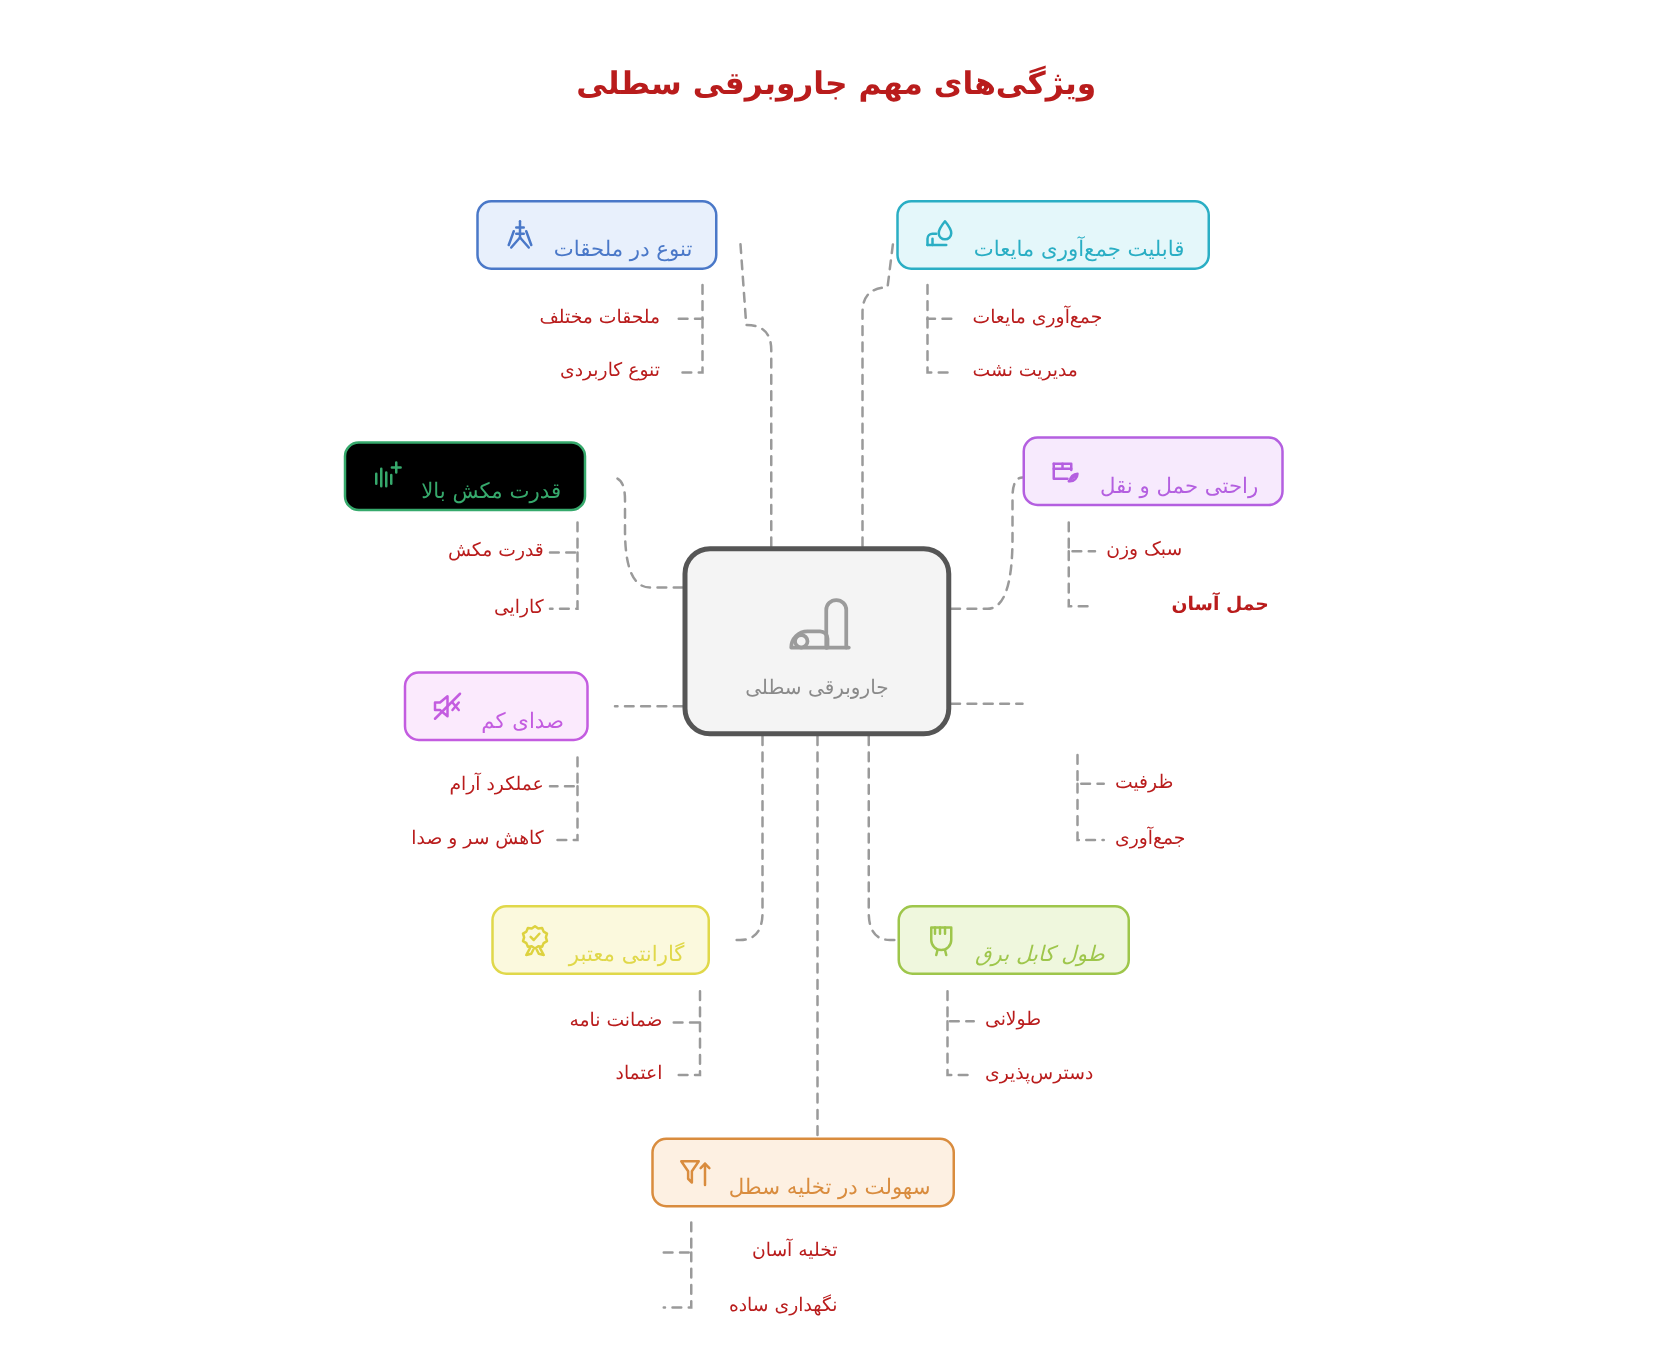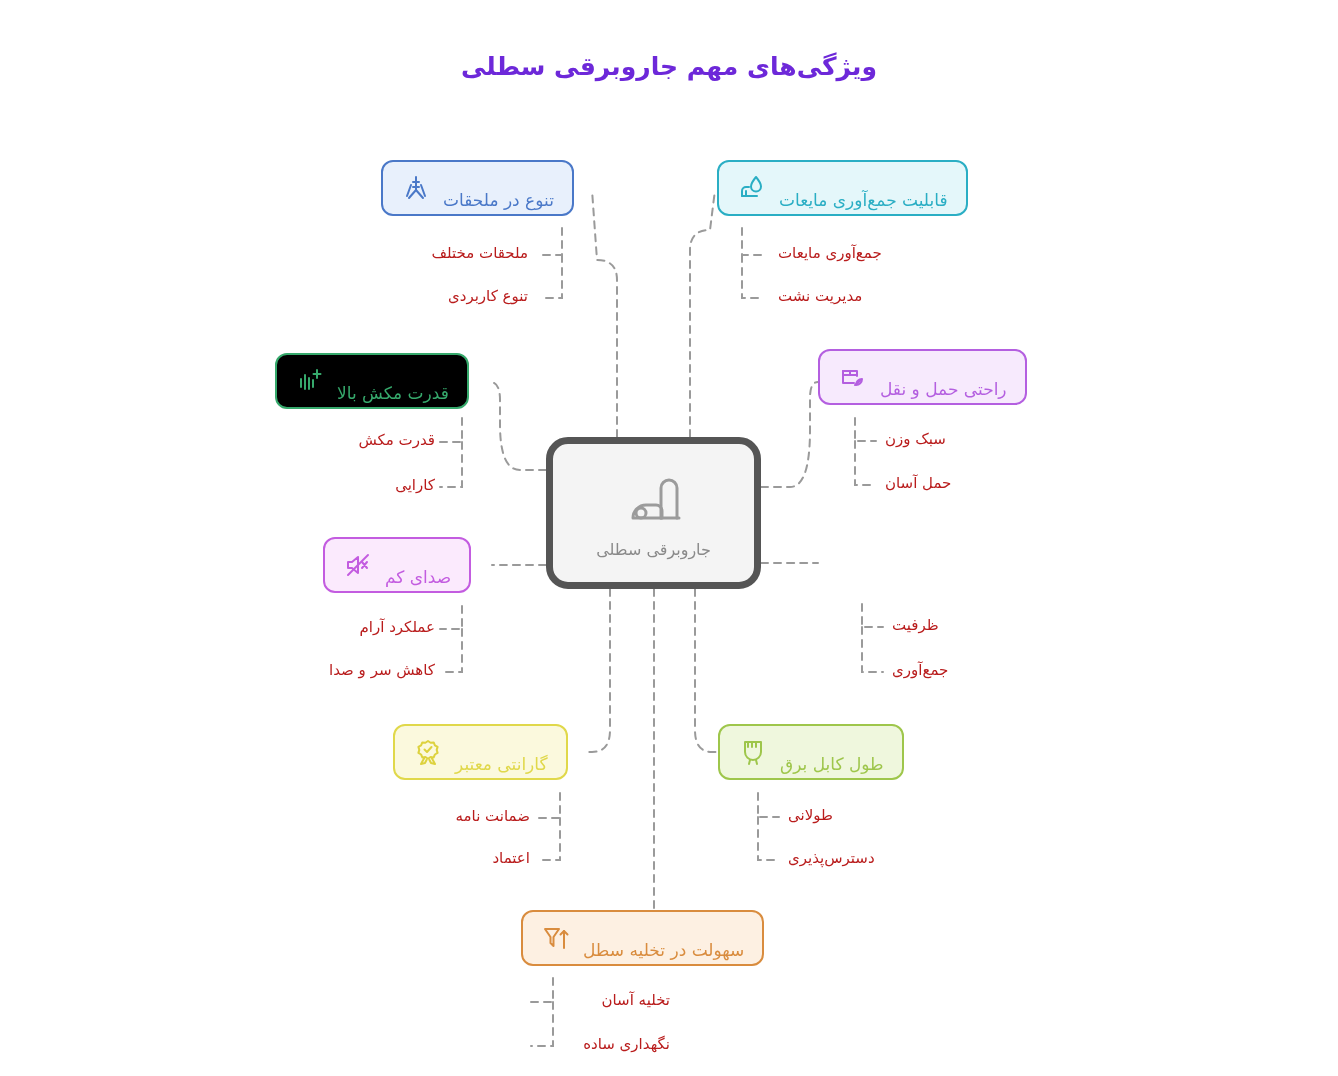--- a/index.html
+++ b/index.html
@@ -30,33 +30,33 @@
   }
 
   .title {
     position: absolute;
     left: 0;
     top: 52px;
     width: 1338px;
     text-align: center;
     font-size: 25px;
     font-weight: bold;
-    color: #6d28d9;
+    color: #b91c1c;
     letter-spacing: 0.2px;
   }
 
   
   .center-node {
     position: absolute;
     left: 546px;
     top: 437px;
     width: 215px;
     height: 152px;
     box-sizing: border-box;
-    border: 7px solid #22c55e;
+    border: 4px solid #22c55e;
     border-radius: 22px;
     background: #f4f4f4;
     display: flex;
     flex-direction: column;
     align-items: center;
     justify-content: center;
     gap: 6px;
   }
   .center-node .c-label {
     font-size: 16px;
@@ -229,21 +229,21 @@
           <path d="M4 8 L18 8 L18 13"></path>
           <path d="M4 12 L18 12"></path>
           <path d="M11 8 L11 12"></path>
           <path d="M23 16 a6 6 0 0 1 -6 6 a6 6 0 0 1 6 -6 Z"></path>
           <path d="M16 22 L22 17"></path>
         </g>
       </svg>
     </span>
   </div>
   <div class="subitem" style="left:885px; top:430px; width:130px; text-align:left;">سبک وزن</div>
-  <div class="subitem" style="left:885px; top:474px; width:130px; text-align:left;">حمل آسان</div>
+  <div class="subitem" style="left:885px; top:474px; width:130px; text-align:right;font-weight:bold;">حمل آسان</div>
 
   <div class="node" id="node-noise" style="left: 323px; top: 537px; border-color: rgb(195, 92, 224); background: rgb(251, 234, 253);">
     <span class="n-label" style="color: rgb(195, 92, 224);">صدای کم</span>
     <span class="n-icon">
       <svg width="28" height="28" viewBox="0 0 28 28">
         <g fill="none" stroke="#c35ce0" stroke-width="2" stroke-linecap="round" stroke-linejoin="round">
           <path d="M4 11 L8 11 L14 6 L14 22 L8 17 L4 17 Z"></path>
           <path d="M18 11 L23 17 M23 11 L18 17"></path>
           <path d="M24 4 L4 24"></path>
         </g>
@@ -265,21 +265,21 @@
           <path d="M10.5 11.5 L13 14 L17.5 9"></path>
           <path d="M10 20.5 L7 26 L11 25 L12.5 22"></path>
           <path d="M18 20.5 L21 26 L17 25 L15.5 22"></path>
         </g>
       </svg>
     </span>
   </div>
   <div class="subitem" style="left:400px; top:807px; width:130px; text-align:right;">ضمانت نامه</div>
   <div class="subitem" style="left:400px; top:849px; width:130px; text-align:right;">اعتماد</div>
 
-  <div class="node" id="node-cable" style="left: 718px; top: 724px; border-color: rgb(158, 198, 75); background: rgb(239, 247, 221);">
+  <div class="node" id="node-cable" style="left: 718px; top: 724px; border-color: rgb(158, 198, 75); background: rgb(239, 247, 221); font-style: italic;">
     <span class="n-label" style="color: rgb(158, 198, 75);">طول کابل برق</span>
     <span class="n-icon">
       <svg width="28" height="28" viewBox="0 0 28 28">
         <g fill="none" stroke="#9ec64b" stroke-width="2" stroke-linecap="round" stroke-linejoin="round">
           <path d="M6 4 L22 4 L22 14 a8 8 0 0 1 -16 0 Z"></path>
           <path d="M9 4 L9 9 M13 4 L13 9 M17 4 L17 9"></path>
           <path d="M11 22 L10 26 M17 22 L18 26"></path>
         </g>
       </svg>
     </span>

